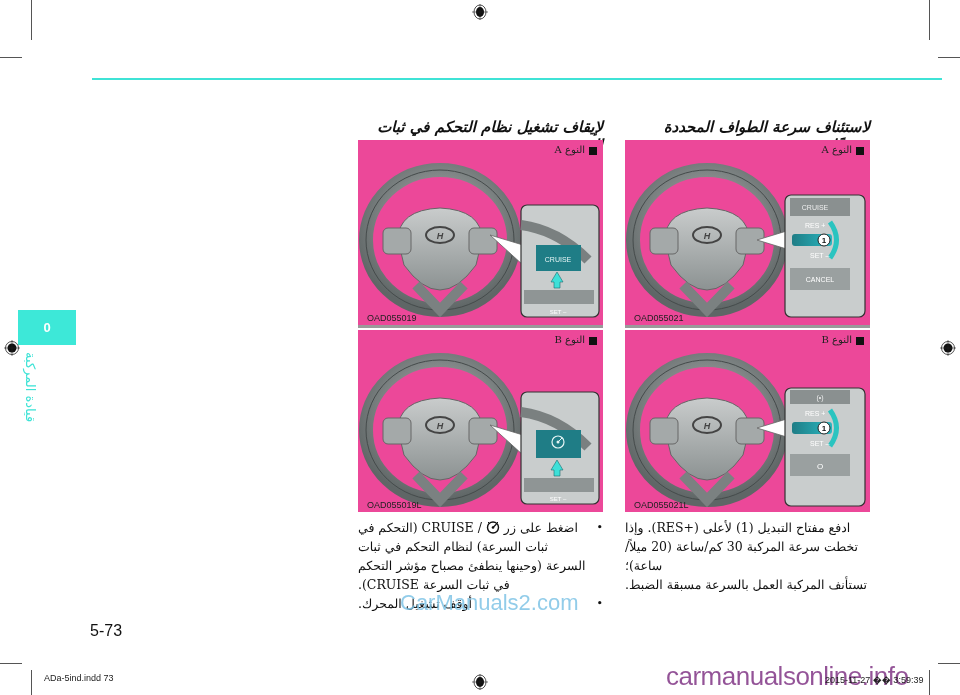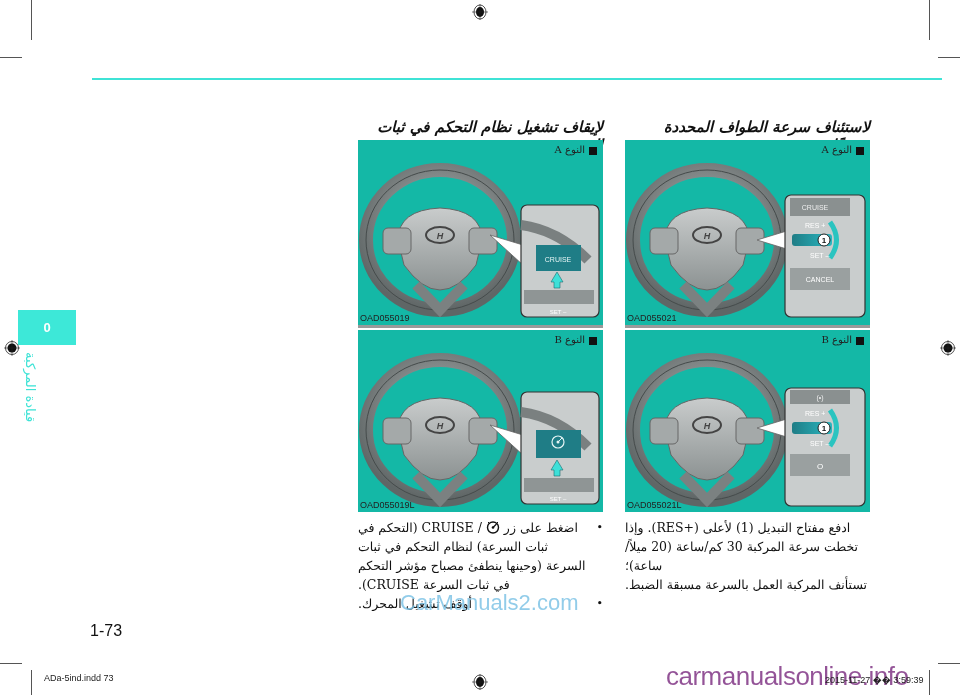--- a/index.html
+++ b/index.html
@@ -15,25 +15,25 @@
               color: #fff; font-family: "Liberation Sans", sans-serif; font-weight: bold; font-size: 13px;
               display: flex; align-items: center; justify-content: center; }
   .side-label { position: absolute; left: 38px; top: 352px; width: 60px; color: #3fe3d6;
                 font-size: 13px; transform: rotate(90deg); transform-origin: left top; white-space: nowrap;
                 font-family: "DejaVu Sans", sans-serif; }
 
   .col-title { position: absolute; top: 118px; direction: rtl; text-align: right;
                font-family: "DejaVu Sans", sans-serif; font-weight: bold; font-style: italic;
                font-size: 15px; color: #111; }
 
-  .figure { position: absolute; width: 245px; background: #14b8a6; }
+  .figure { position: absolute; width: 245px; background: #ec4899; }
   .fig-type { position: absolute; top: 4px; right: 6px; direction: rtl; font-size: 10px;
               font-family: "DejaVu Serif", serif; color: #222; }
   .fig-type .sq { display: inline-block; width: 8px; height: 8px; background: #111; margin-left: 4px; vertical-align: middle; }
-  .fig-code { position: absolute; left: 2px; bottom: 2px; font-family: "Liberation Sans", sans-serif;
+  .fig-code { position: absolute; left: 9px; bottom: 2px; font-family: "Liberation Sans", sans-serif;
               font-size: 9px; color: #222; }
   .fig-bar { position: absolute; left: 0; right: 0; bottom: -3px; height: 3px; background: #9a9a9a; }
   .fig-svg { position: absolute; left: 0; top: 0; }
 
   .para { position: absolute; direction: rtl; text-align: left; font-family: "DejaVu Serif", serif;
           font-size: 12.5px; line-height: 19px; color: #111; }
   .para ul { list-style: none; }
   .para li { position: relative; padding-right: 14px; }
   .para li::before { content: "•"; position: absolute; right: 0; top: 0; font-size: 11px; }
   .inline-icon { display: inline-block; width: 14px; height: 14px; vertical-align: -2px; }
@@ -235,17 +235,17 @@
         <line x1="12" y1="2" x2="10" y2="4" stroke="#111" stroke-width="1"></line>
       </svg>
       <span>/ CRUISE (التحكم في ثبات السرعة) لنظام التحكم في ثبات السرعة (وحينها ينطفئ مصباح مؤشر التحكم في ثبات السرعة CRUISE).</span>
     </li>
     <li>أوقف تشغيل المحرك.</li>
   </ul>
 </div>
 
 <div class="watermark">CarManuals2.com</div>
 
-<div class="page-num">1-73</div>
+<div class="page-num">5-73</div>
 
 <div class="footer-file">ADa-5ind.indd   73</div>
 <div class="footer-brand">carmanualsonline.info</div>
 <div class="footer-date">2015-11-27   �� 3:59:39</div>
 
 </body></html>

